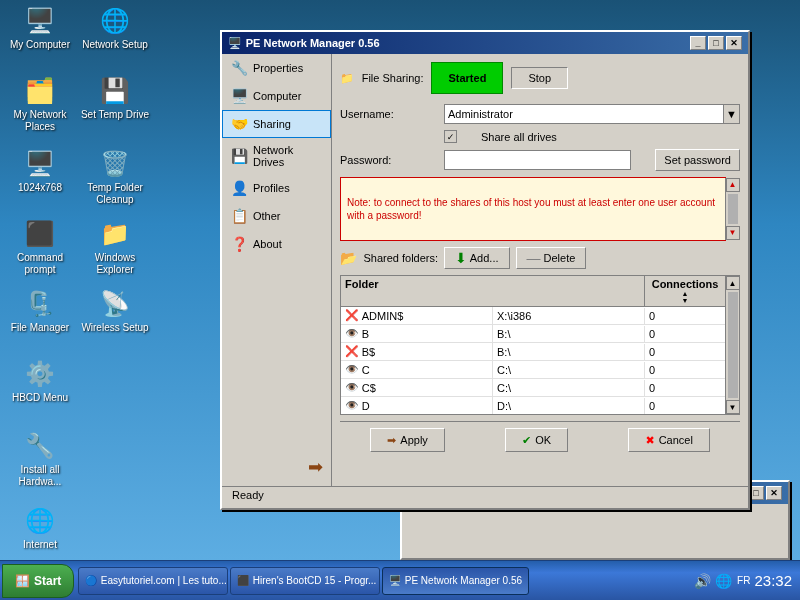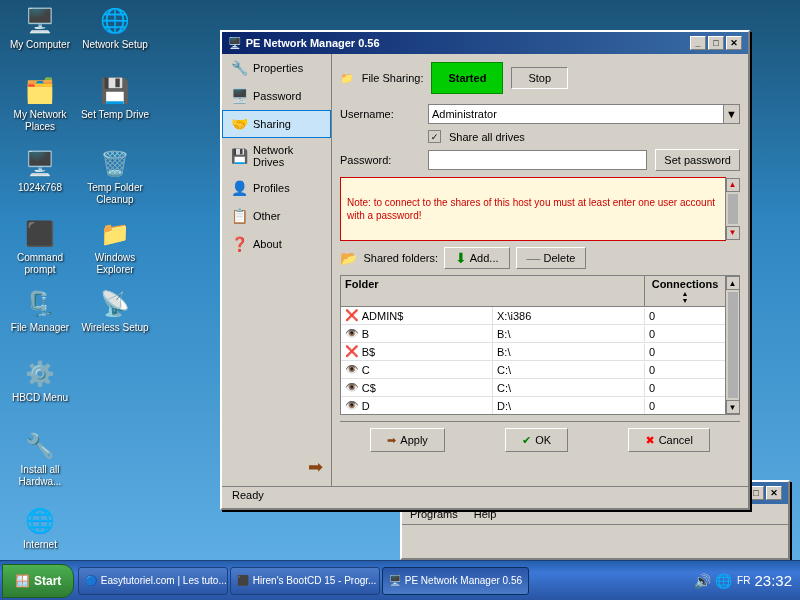--- a/index.html
+++ b/index.html
@@ -217,21 +217,21 @@
     .pe-main {
       flex: 1;
       display: flex;
       flex-direction: column;
       padding: 8px;
       gap: 6px;
     }
     .pe-row {
       display: flex;
       align-items: center;
-      gap: 8px;
+      gap: 24px;
     }
     .pe-label {
       width: 80px;
       font-size: 11px;
     }
     .pe-input {
       flex: 1;
       height: 20px;
       border: 1px solid #808080;
       background: white;
@@ -524,21 +524,21 @@
     </div>
     <div class="pe-content" style="height:calc(100% - 44px);">
 
       <div class="pe-sidebar">
         <div class="pe-sidebar-item">
           <span class="si-icon">🔧</span>
           <span>Properties</span>
         </div>
         <div class="pe-sidebar-item">
           <span class="si-icon">🖥️</span>
-          <span>Password</span>
+          <span>Computer</span>
         </div>
         <div class="pe-sidebar-item active">
           <span class="si-icon">🤝</span>
           <span>Sharing</span>
         </div>
         <div class="pe-sidebar-item">
           <span class="si-icon">💾</span>
           <span>Network Drives</span>
         </div>
         <div class="pe-sidebar-item">
@@ -693,24 +693,20 @@
       <div class="window-title-left">
         <span>⬛</span>
         <span>Hiren's BootCD 15 - Program Launcher</span>
       </div>
       <div class="window-controls">
         <button class="win-btn">_</button>
         <button class="win-btn">□</button>
         <button class="win-btn">✕</button>
       </div>
     </div>
-    <div class="hiren-menubar">
-      <span class="hiren-menu-item">Programs</span>
-      <span class="hiren-menu-item">Help</span>
-    </div>
   </div>
 
 </div>
 
 <div class="taskbar">
   <button class="start-button">
     <span>🪟</span>
     <span>Start</span>
   </button>
   <div class="taskbar-items">

